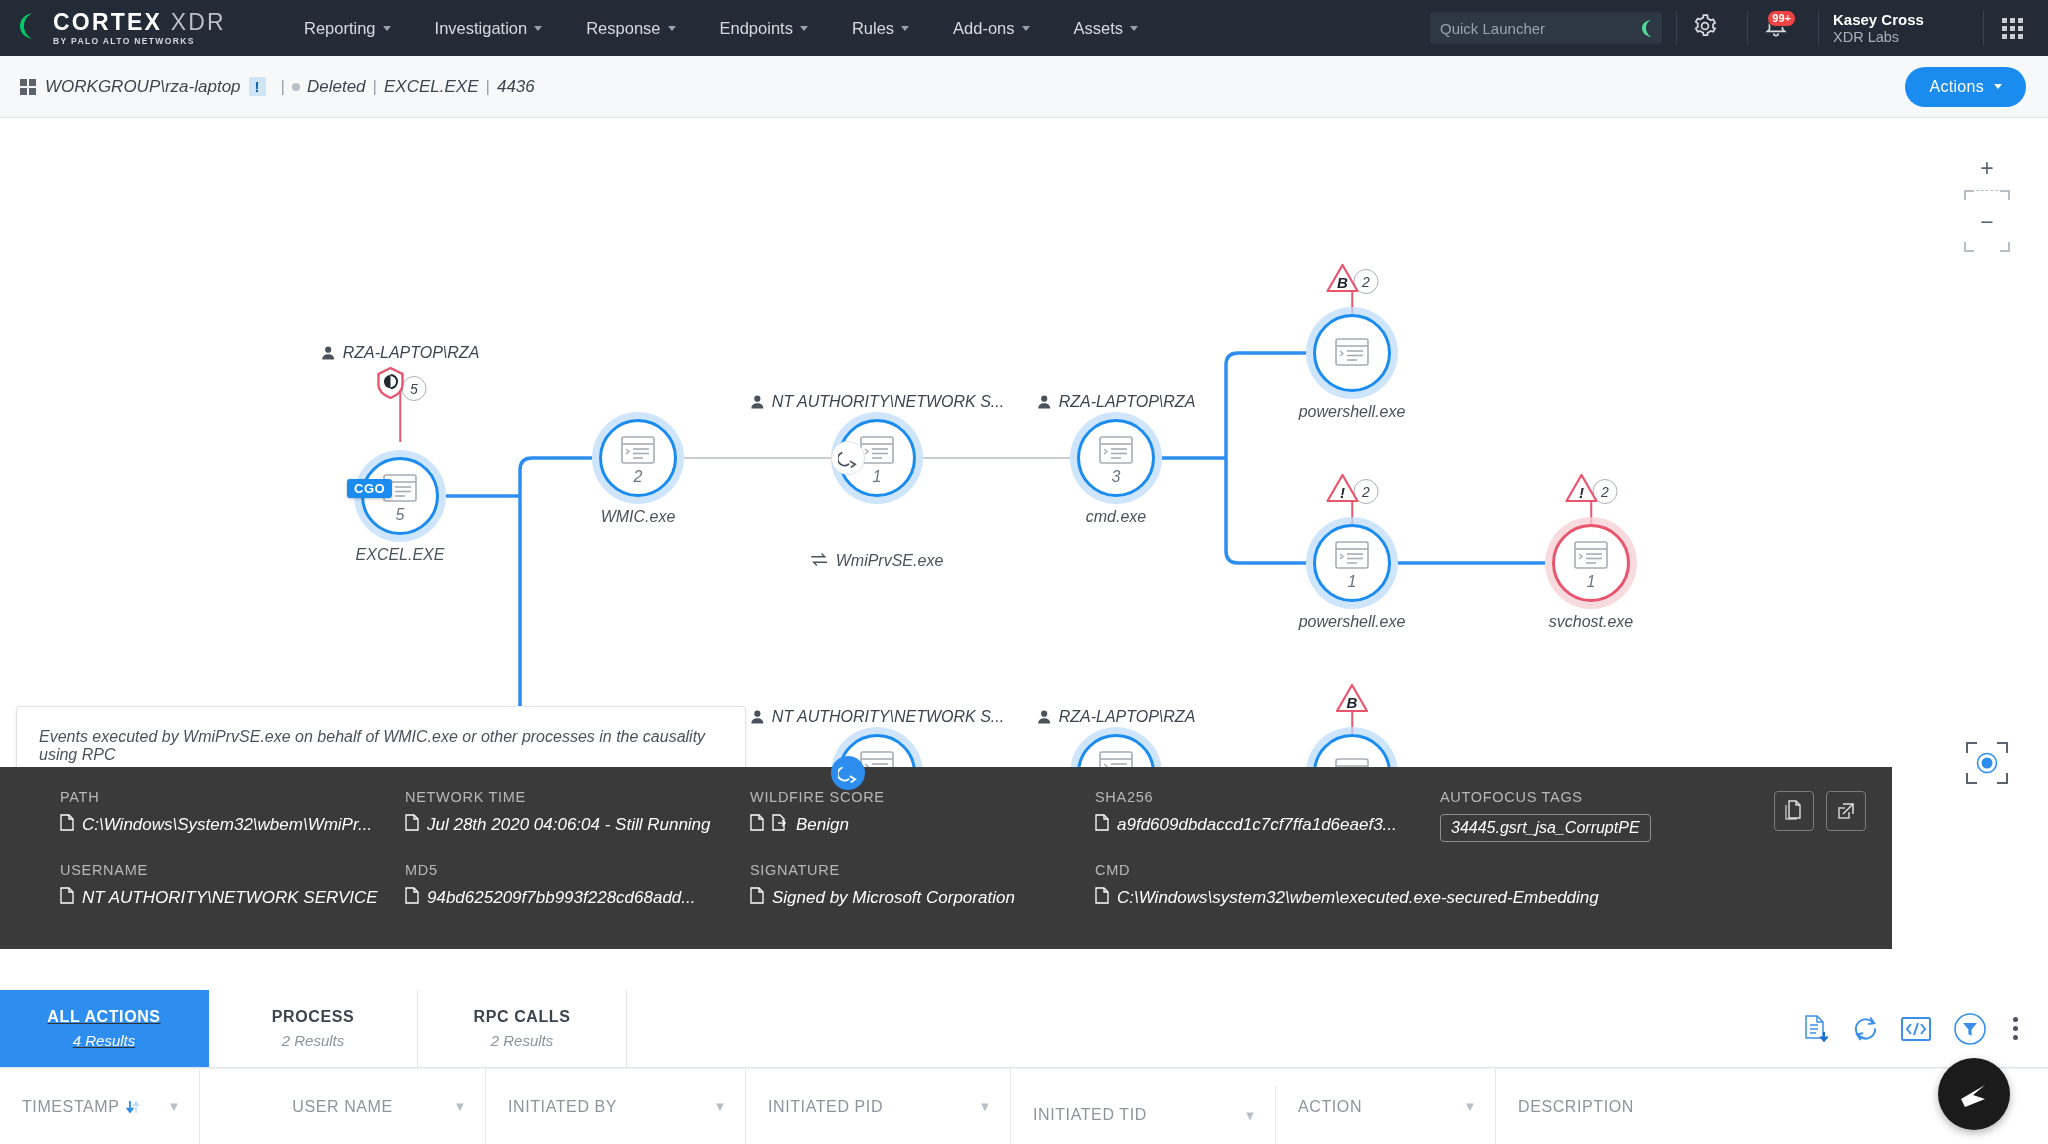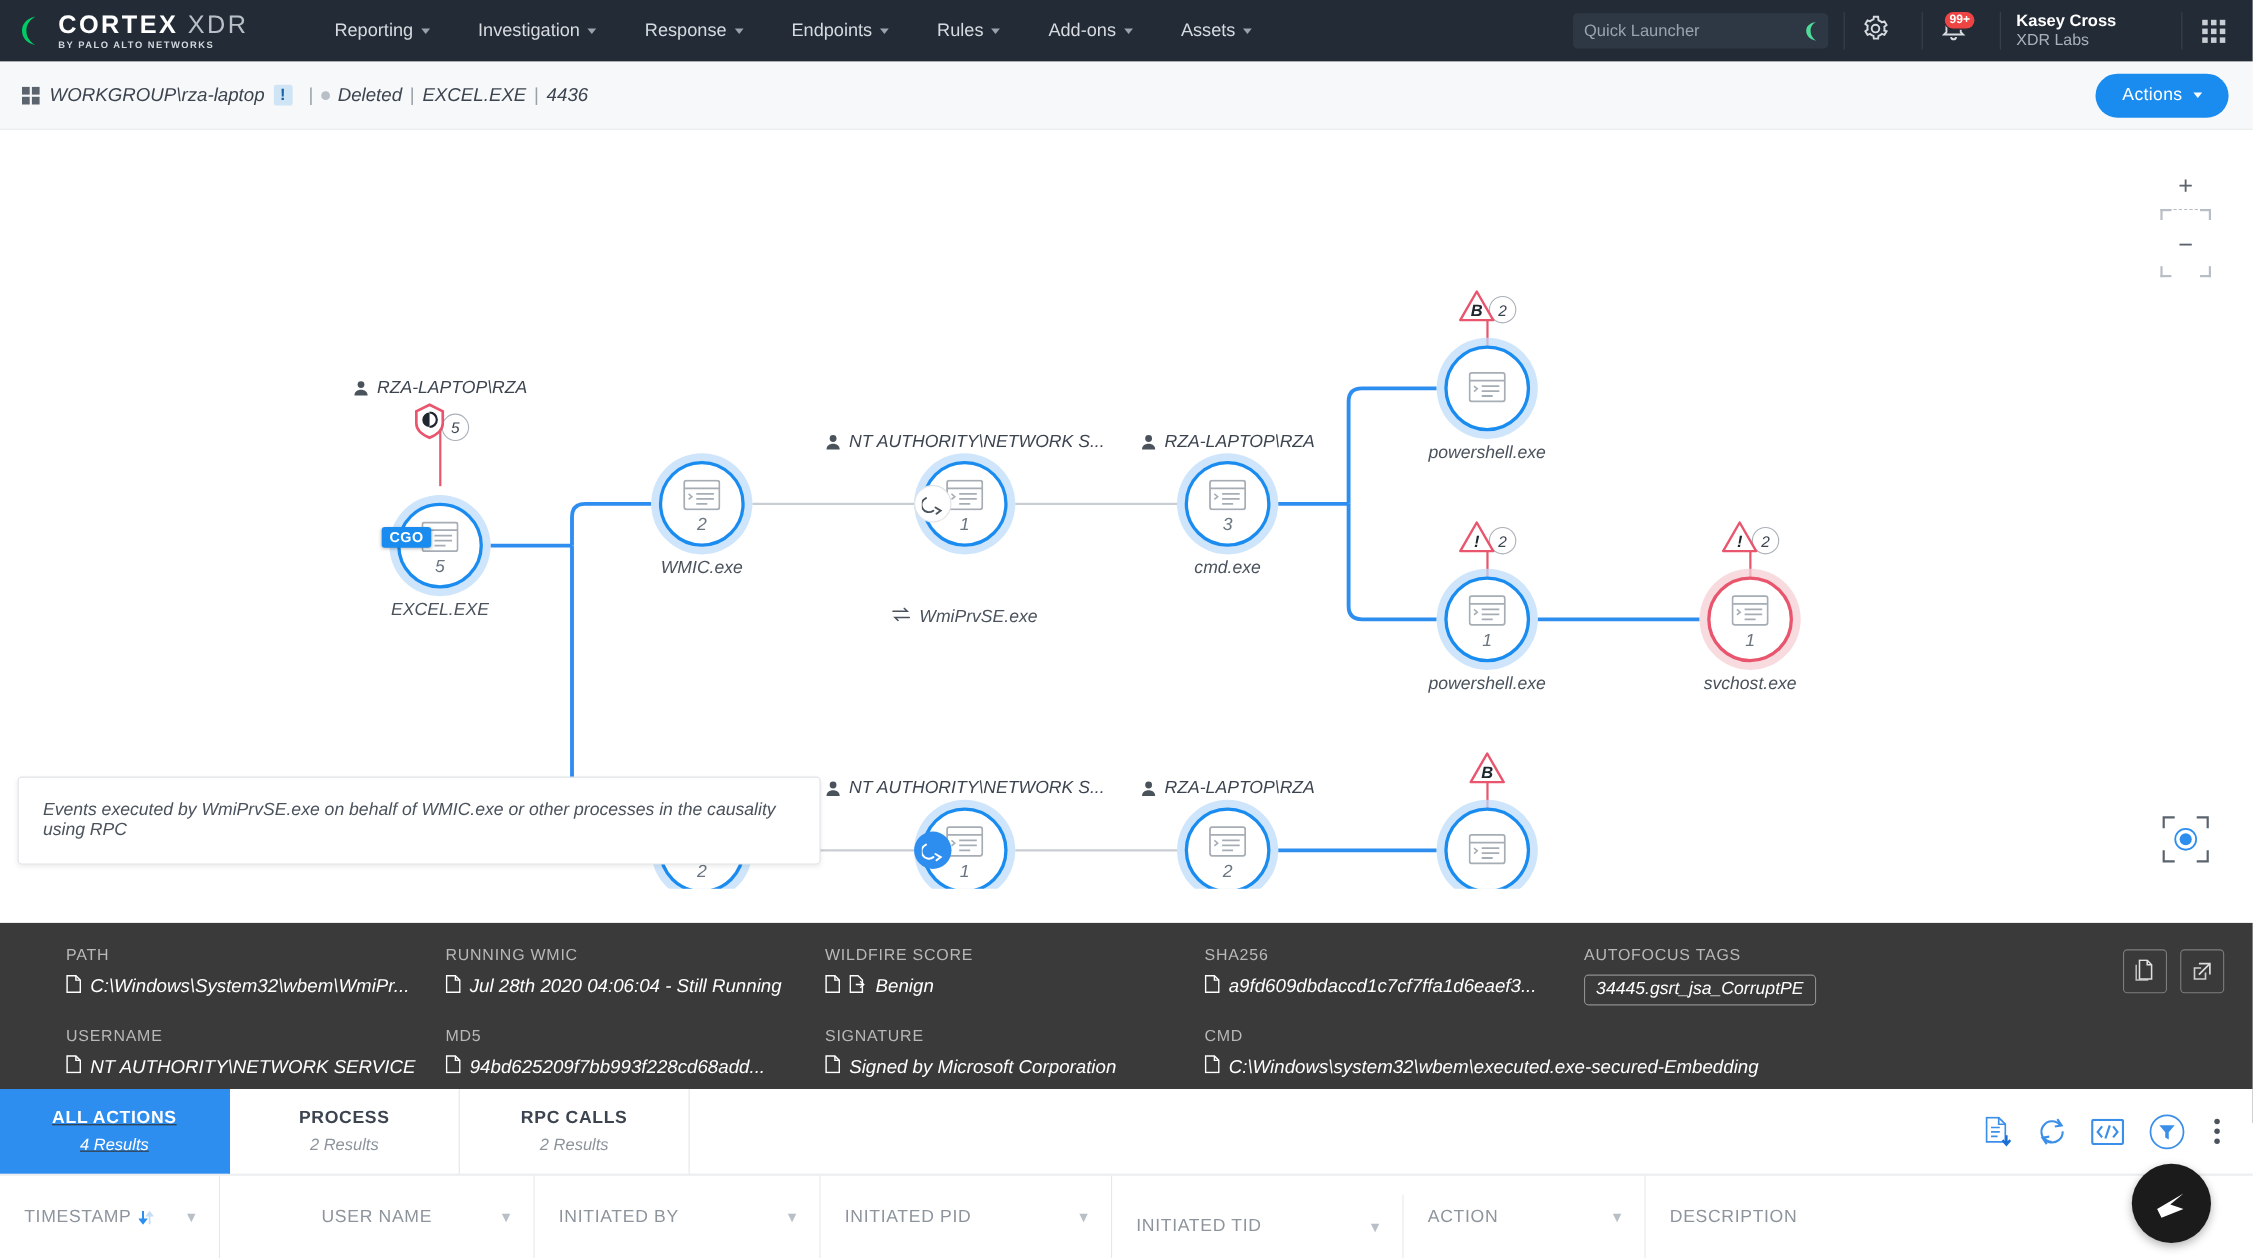--- a/index.html
+++ b/index.html
@@ -10,21 +10,21 @@
     color: #333;
     -webkit-font-smoothing: antialiased;
   }
   .app { position: relative; width: 2048px; height: 1144px; }
 
   
   .topnav {
     position: absolute; top: 0; left: 0; width: 2048px; height: 56px;
     background: #222b36; display: flex; align-items: center;
   }
-  .logo-wrap { display: flex; align-items: center; margin-left: 18px; width: 248px; }
+  .logo-wrap { display: flex; align-items: flex-start; margin-left: 18px; width: 248px; }
   .logo-mark { width: 26px; height: 30px; position: relative; margin-right: 9px; }
   .logo-mark svg { display: block; }
   .logo-text { line-height: 1; }
   .logo-top { font-size: 23px; font-weight: bold; letter-spacing: 2.2px; color: #fff; }
   .logo-top .xdr { color: #b9bfc6; font-weight: normal; }
   .logo-sub { font-size: 8.5px; letter-spacing: 1.35px; color: #d3d8dd; font-weight: bold; margin-top: 3px; }
 
   .nav-items { display: flex; align-items: center; margin-left: 16px; }
   .nav-item {
     color: #d7dbe0; font-size: 16.5px; padding: 0 22px; height: 56px;
@@ -153,21 +153,21 @@
   .recenter { position: absolute; right: 38px; bottom: 22px; width: 46px; height: 46px; cursor: pointer; }
 
   .tooltip {
     position: absolute; left: 16px; bottom: 22px; background: #fff; border: 1px solid #dfe3e7;
     border-radius: 4px; padding: 21px 22px; font-size: 16px; font-style: italic; color: #4a525c;
     box-shadow: 0 2px 5px rgba(0,0,0,.07); max-width: 730px;
   }
 
   
   .details {
-    position: absolute; top: 839px; left: 0; width: 2048px; height: 182px;
+    position: absolute; top: 767px; left: 0; width: 1892px; height: 182px;
     background: #3a3a3a; color: #fff; padding-left: 24px;
   }
   .det-grid { position: absolute; left: 60px; top: 22px; width: 1820px;
     display: grid; grid-template-columns: 345px 345px 345px 345px 1fr; row-gap: 20px; }
   .det-label { font-size: 14.5px; letter-spacing: .7px; color: #b8b8b8; margin-bottom: 9px; }
   .det-val { font-size: 17px; font-style: italic; color: #ffffff; display: flex; align-items: center; white-space: nowrap; }
   .det-val .fico { margin-right: 8px; flex: none; }
   .tag-box { border: 1px solid #8f8f8f; border-radius: 4px; padding: 4px 10px; font-size: 16px;
     font-style: italic; display: inline-block; }
   .det-actions { position: absolute; right: 26px; top: 24px; display: flex; gap: 12px; }
@@ -685,21 +685,21 @@
         <div class="det-val">
           <span class="fico"><svg width="14" height="17" viewBox="0 0 14 17" fill="none" stroke="#fff" stroke-width="1.3">
                 <path d="M1 1h8l4 4v11H1z"></path>
                 <path d="M9 1v4h4"></path>
               </svg></span>
           <span>C:\Windows\System32\wbem\WmiPr...</span>
         </div>
       </div>
 
       <div>
-        <div class="det-label">RUNNING WMIC</div>
+        <div class="det-label">NETWORK TIME</div>
         <div class="det-val">
           <span class="fico"><svg width="14" height="17" viewBox="0 0 14 17" fill="none" stroke="#fff" stroke-width="1.3">
                 <path d="M1 1h8l4 4v11H1z"></path>
                 <path d="M9 1v4h4"></path>
               </svg></span>
           <span>Jul 28th 2020 04:06:04 - Still Running</span>
         </div>
       </div>
 
       <div>

